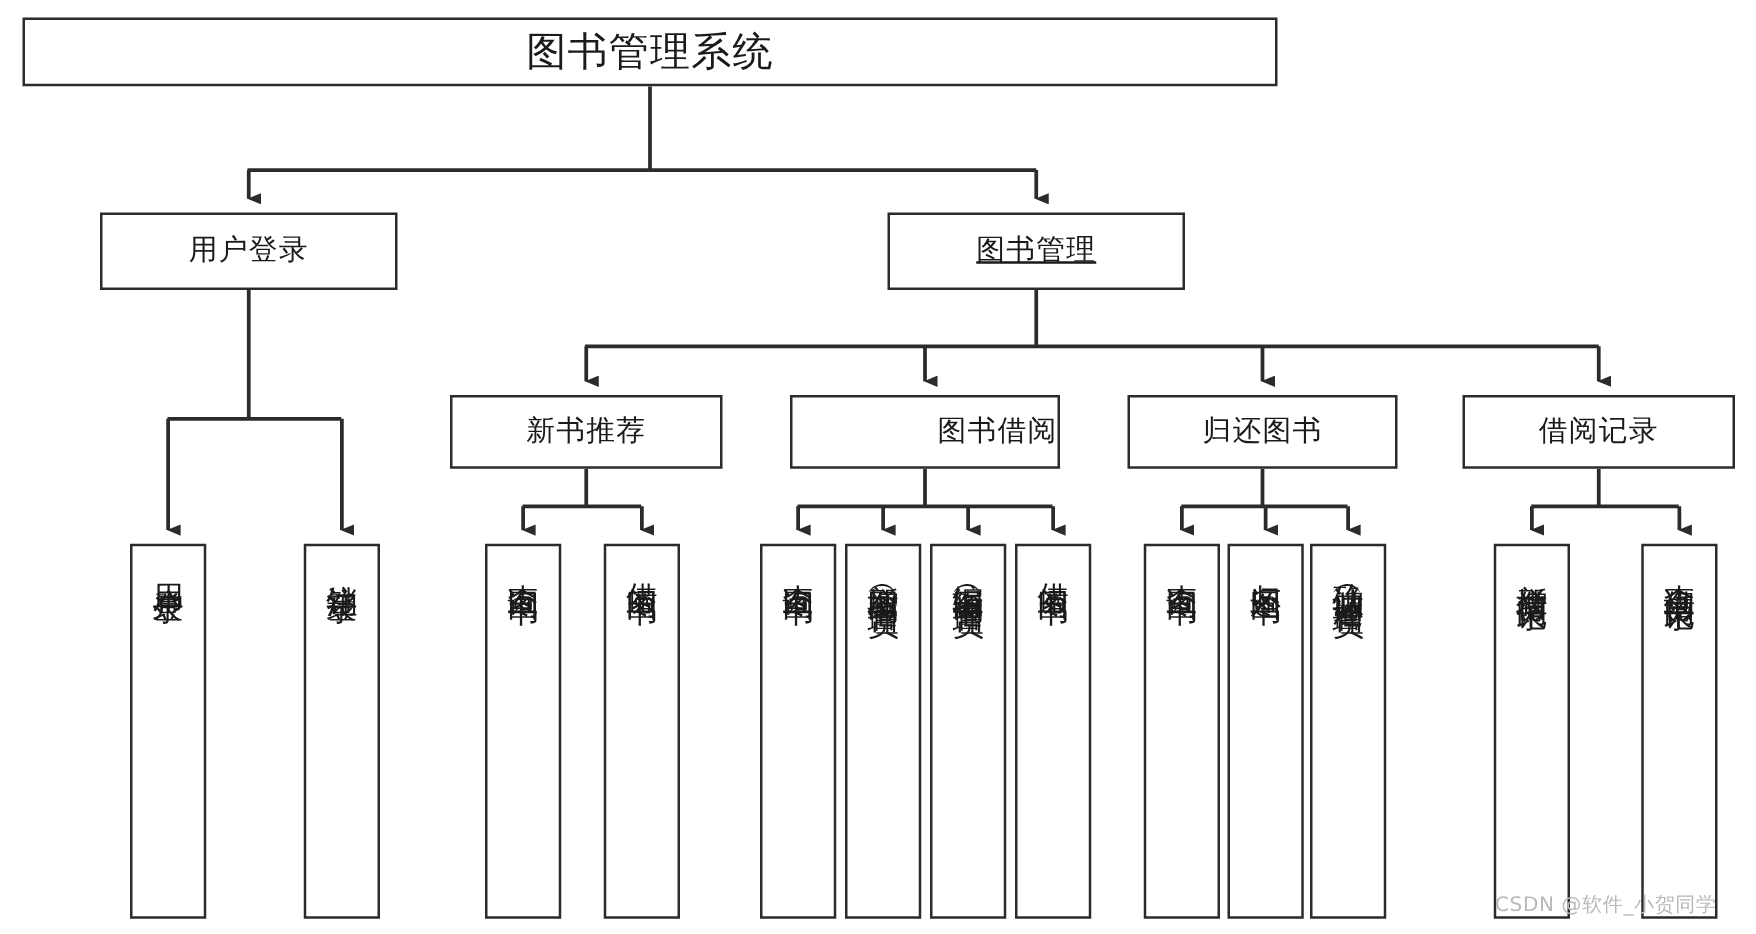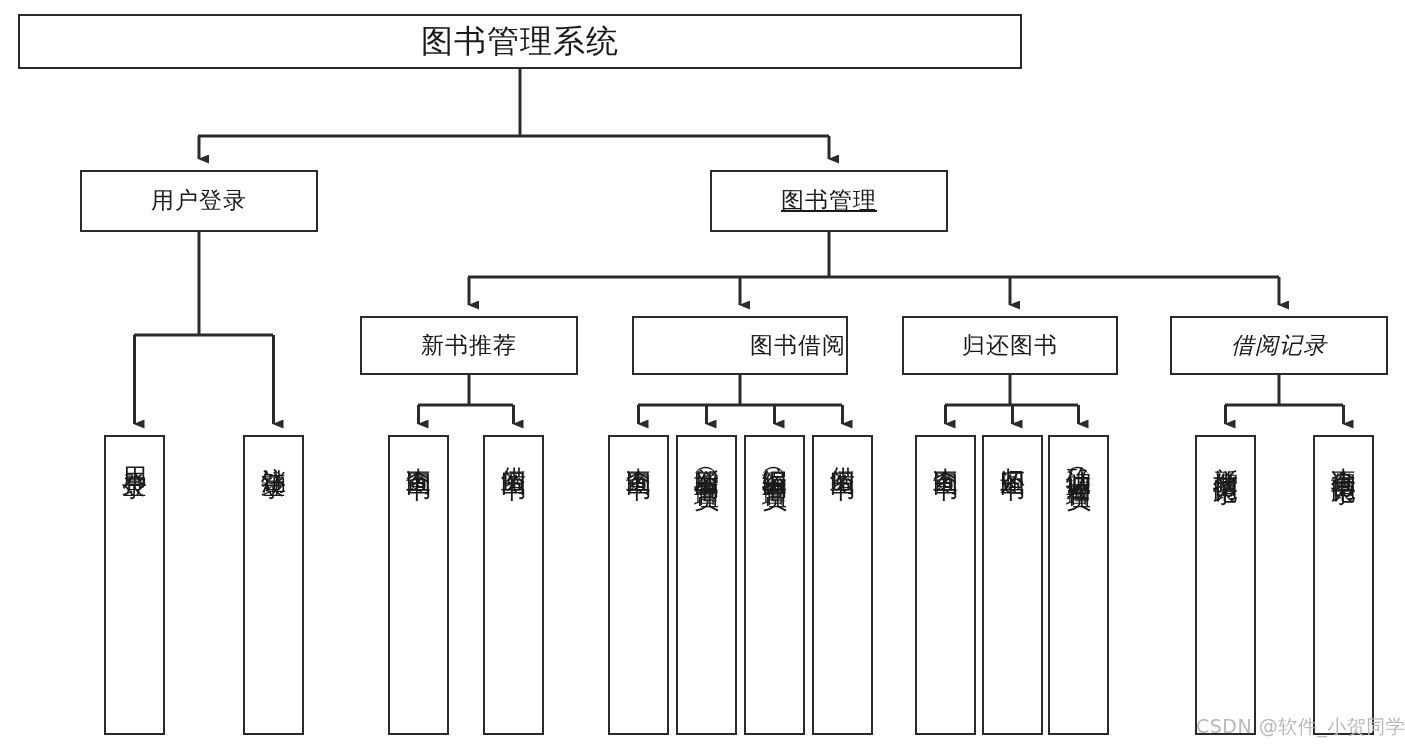--- a/index.html
+++ b/index.html
@@ -57,21 +57,21 @@
     font-size: 25px;
     letter-spacing: 3px;
     line-height: 1;
   }
   .node.root .label {
     font-size: 32px;
   }
   .watermark {
     position: absolute;
     color: #b9b9b9;
-    font-size: 19px;
+    font-size: 16px;
     letter-spacing: 0.5px;
     white-space: nowrap;
     user-select: none;
   }
 </style>
 </head>
 <body>
 
 <div id="canvas">
 
@@ -131,21 +131,21 @@
 
   <div class="node horiz" style="left: 360px; top: 316px; width: 218px; height: 59px;">
     <span class="label">新书推荐</span>
   </div>
   <div class="node horiz" style="left: 632px; top: 316px; width: 216px; height: 59px; justify-content: flex-end;">
     <span class="label">图书借阅</span>
   </div>
   <div class="node horiz" style="left: 902px; top: 316px; width: 216px; height: 59px;">
     <span class="label">归还图书</span>
   </div>
-  <div class="node horiz" style="left: 1170px; top: 316px; width: 218px; height: 59px; font-style: italic;">
+  <div class="node horiz" style="left: 1170px; top: 316px; width: 218px; height: 59px;">
     <span class="label">借阅记录</span>
   </div>
 
   <div class="node vert" style="left: 104px; top: 435px; width: 61px; height: 300px;">
     <span class="label">用户登录</span>
   </div>
   <div class="node vert" style="left: 243px; top: 435px; width: 61px; height: 300px;">
     <span class="label">注销登录</span>
   </div>
   <div class="node vert" style="left: 388px; top: 435px; width: 61px; height: 300px;">

